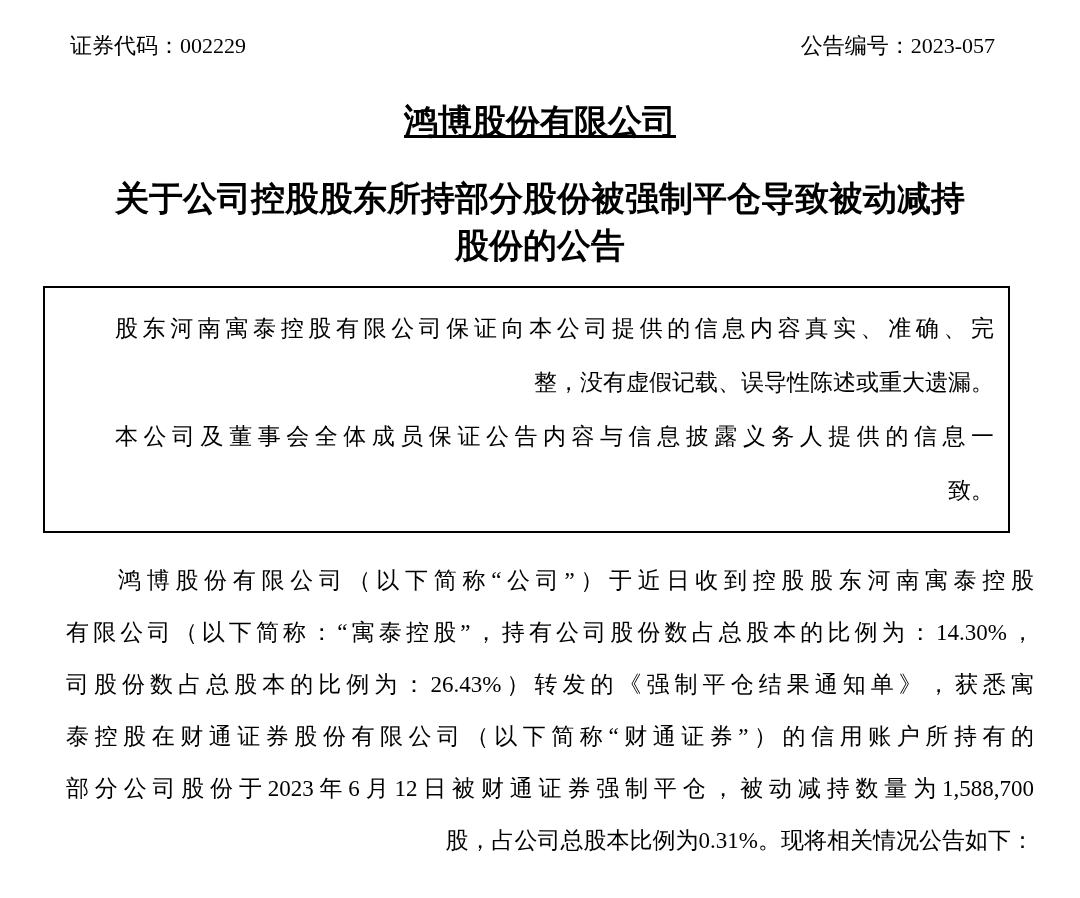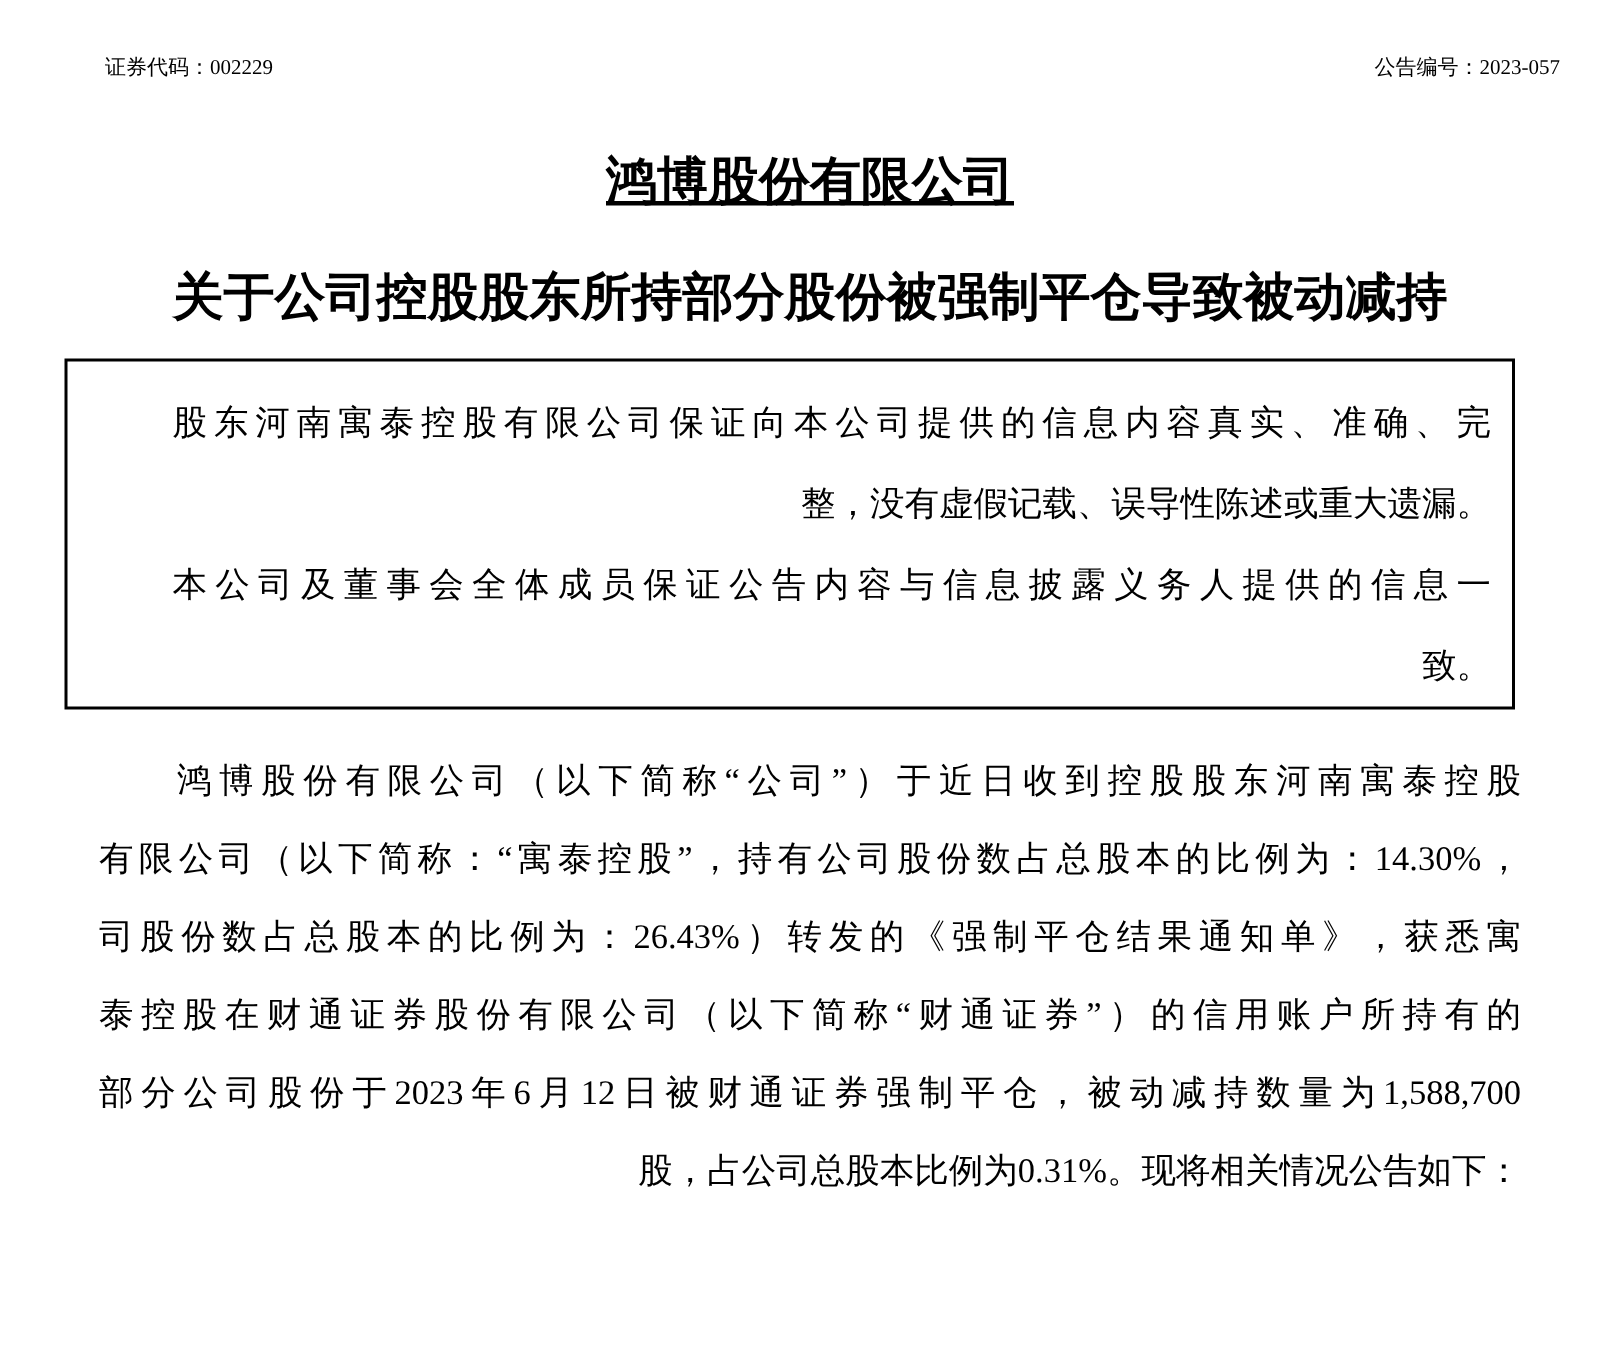--- a/index.html
+++ b/index.html
@@ -10,22 +10,22 @@
     color: #000000;
     font-family: "Liberation Serif", "DejaVu Serif", serif;
     overflow: hidden;
   }
   .page { width: 1080px; height: 898px; position: relative; }
 
   
   .meta-row {
     display: flex;
     justify-content: space-between;
-    padding: 32px 40px 0 70px;
-    font-size: 14px;
+    padding: 32px 85px 0 70px;
+    font-size: 22px;
     line-height: 28px;
     white-space: nowrap;
   }
 
   
   .doc-title {
     margin: 43px 0 0 0;
     text-align: center;
     font-family: "Liberation Sans", "DejaVu Sans", sans-serif;
     font-weight: 700;
@@ -41,28 +41,28 @@
     font-size: 34px;
     line-height: 47px;
   }
 
   
   .statement-box {
     box-sizing: border-box;
     margin: 6px 0 0 43px;
     width: 967px;
     border: 2px solid #000000;
-    padding: 14px 14px 0 10px;
+    padding: 14px 14px 13px 10px;
     font-size: 23px;
     line-height: 54px;
   }
 
   
   .body-text {
-    margin: 22px 66px 0 66px;
+    margin: 22px 46px 0 66px;
     font-size: 23px;
     line-height: 52px;
   }
 
   .line { text-align: right; }
   .line.justify { text-align: justify; text-align-last: justify; }
   .box-indent { text-indent: 60px; }
   .body-indent { text-indent: 52px; }
 </style>
 </head>
@@ -72,20 +72,21 @@
 
   <div class="meta-row">
     <span>证券代码：002229</span>
     <span>公告编号：2023-057</span>
   </div>
 
   <h1 class="doc-title">鸿博股份有限公司</h1>
 
   <h2 class="doc-subtitle">
     <div>关于公司控股股东所持部分股份被强制平仓导致被动减持</div>
+    <div>股份的公告</div>
   </h2>
 
   <div class="statement-box">
     <div class="line justify box-indent">股东河南寓泰控股有限公司保证向本公司提供的信息内容真实、准确、完</div>
     <div class="line">整，没有虚假记载、误导性陈述或重大遗漏。</div>
     <div class="line justify box-indent">本公司及董事会全体成员保证公告内容与信息披露义务人提供的信息一</div>
     <div class="line">致。</div>
   </div>
 
   <div class="body-text">

